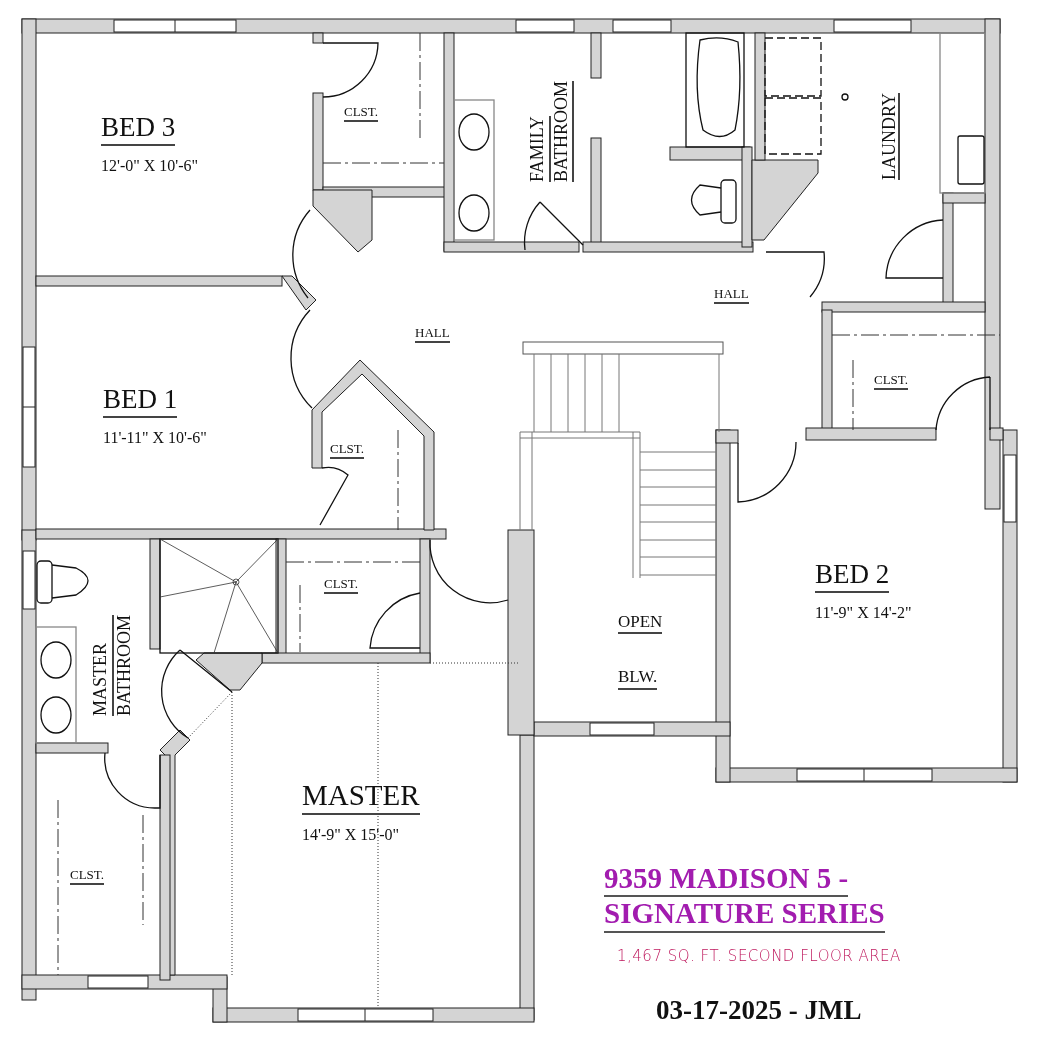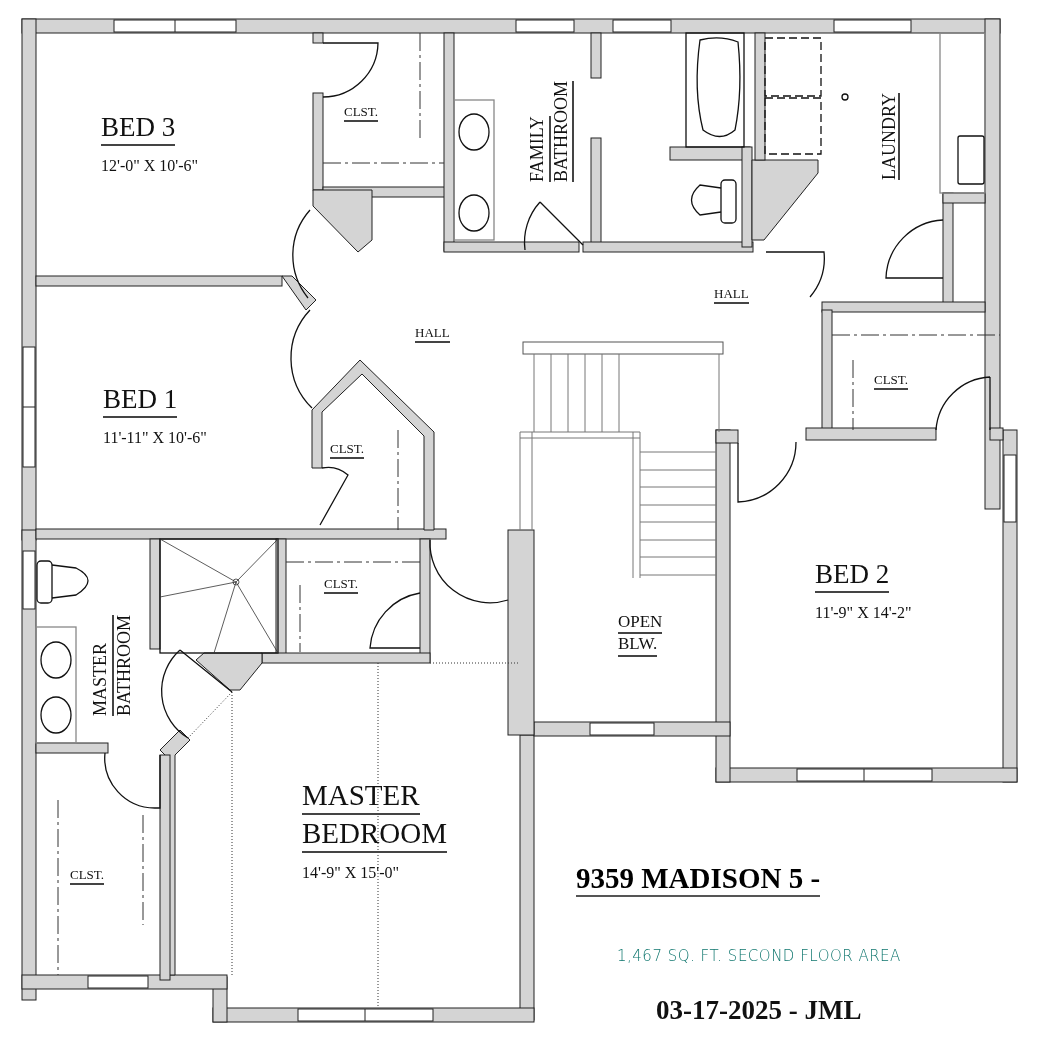--- a/index.html
+++ b/index.html
@@ -3,23 +3,23 @@
 <meta charset="utf-8">
 <style>
   html, body { margin:0; padding:0; background:#ffffff; }
   body { width:1039px; height:1042px; position:relative; overflow:hidden; font-family:"Liberation Serif", serif; }
   #plan { position:absolute; left:0; top:0; }
   .lbl { position:absolute; color:#111; font-family:"Liberation Serif", serif; white-space:nowrap; line-height:1; }
   .room-name { font-size:27px; padding-bottom:3px; border-bottom:2px solid #444; display:inline-block;text-align:right; }
   .room-dim { font-size:16px; margin-top:12px; }
   .small { font-size:13px; padding-bottom:2px; border-bottom:2px solid #444; }
   .vert { transform-origin:left top; transform:rotate(-90deg); }
-  .title { position:absolute; left:576px; top:862px; font-family:"Liberation Serif", serif; font-weight:bold; font-size:29px; color:#000000; line-height:1.15; }
+  .title { position:absolute; left:604px; top:862px; font-family:"Liberation Serif", serif; font-weight:bold; font-size:29px; color:#a21caf; line-height:1.15; }
   .title span { display:inline-block; border-bottom:2px solid #555; }
-  .area { position:absolute; left:617px; top:947px; font-family:"DejaVu Sans", sans-serif; font-size:15px; font-weight:300; letter-spacing:0.5px; color:#0f766e; }
+  .area { position:absolute; left:617px; top:947px; font-family:"DejaVu Sans", sans-serif; font-size:15px; font-weight:300; letter-spacing:0.5px; color:#be185d; }
   .date { position:absolute; left:656px; top:983px; font-family:"Liberation Serif", serif; font-weight:bold; font-size:27px; color:#111;margin-top:12px; }
 </style>
 </head>
 <body>
 
 <svg id="plan" width="1039" height="1042" viewBox="0 0 1039 1042">
   <g fill="#d4d4d4" stroke="#222" stroke-width="1">
 
     <rect x="22" y="19" width="978" height="14"></rect>
     <rect x="22" y="19" width="14" height="521"></rect>
@@ -181,47 +181,47 @@
 <div class="lbl" style="left:103px;top:386px;">
   <div class="room-name">BED 1</div>
   <div class="room-dim">11'-11" X 10'-6"</div>
 </div>
 <div class="lbl" style="left:815px;top:561px;">
   <div class="room-name">BED 2</div>
   <div class="room-dim">11'-9" X 14'-2"</div>
 </div>
 <div class="lbl" style="left:302px;top:781px;">
   <div class="room-name" style="font-size:29px;">MASTER</div><br>
-  <div class="room-name" style="font-size:29px;margin-top:4px;">BEDROOM</div>
   <div class="room-dim">14'-9" X 15'-0"</div>
 </div>
 
 <div class="lbl small" style="left:415px;top:326px;">HALL</div>
 <div class="lbl small" style="left:714px;top:287px;">HALL</div>
 
 <div class="lbl small" style="left:344px;top:105px;">CLST.</div>
 <div class="lbl small" style="left:330px;top:442px;">CLST.</div>
 <div class="lbl small" style="left:324px;top:577px;">CLST.</div>
 <div class="lbl small" style="left:874px;top:373px;">CLST.</div>
 <div class="lbl small" style="left:70px;top:868px;">CLST.</div>
 
 <div class="lbl" style="left:618px;top:612px;font-size:17px;line-height:1.2;">
   <div style="border-bottom:2px solid #444;display:inline-block;">OPEN</div><br>
-  <div style="border-bottom:2px solid #444;display:inline-block;">BLW.</div>
+  <div style="border-bottom:2px solid #444;display:inline-block;margin-top:33px;">BLW.</div>
 </div>
 
 <div class="lbl vert" style="left:527px;top:182px;font-size:18px;line-height:1.2;">
   <div style="border-bottom:2px solid #444;display:inline-block;">FAMILY</div><br>
   <div style="border-bottom:2px solid #444;display:inline-block;">BATHROOM</div>
 </div>
 <div class="lbl vert" style="left:90px;top:716px;font-size:18px;line-height:1.2;">
   <div style="display:inline-block;">MASTER</div><br>
   <div style="border-top:2px solid #444;display:inline-block;">BATHROOM</div>
 </div>
 <div class="lbl vert" style="left:880px;top:180px;font-size:18px;">
   <div style="border-bottom:2px solid #444;display:inline-block;">LAUNDRY</div>
 </div>
 
 <div class="title">
   <span>9359 MADISON 5 -</span><br>
+  <span>SIGNATURE SERIES</span>
 </div>
 <div class="area">1,467 SQ. FT. SECOND FLOOR AREA</div>
 <div class="date">03-17-2025 - JML</div>
 
 </body></html>

